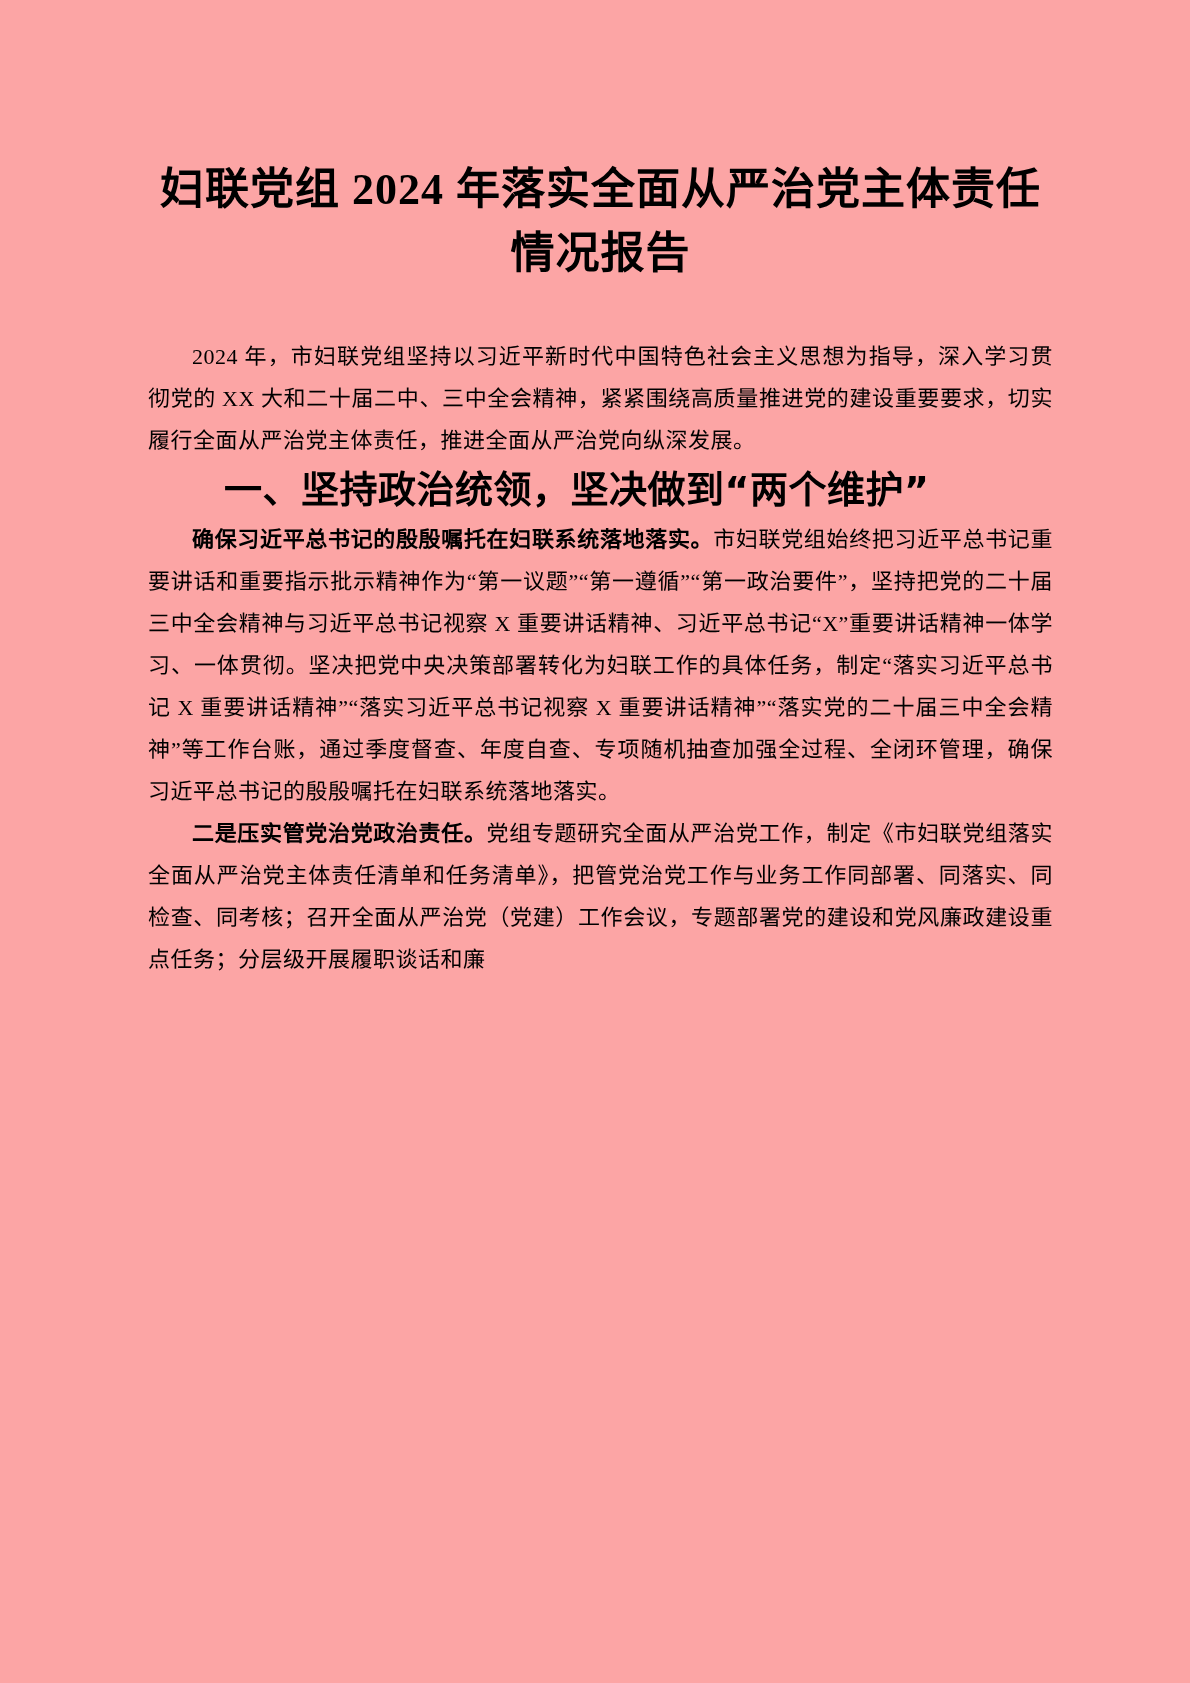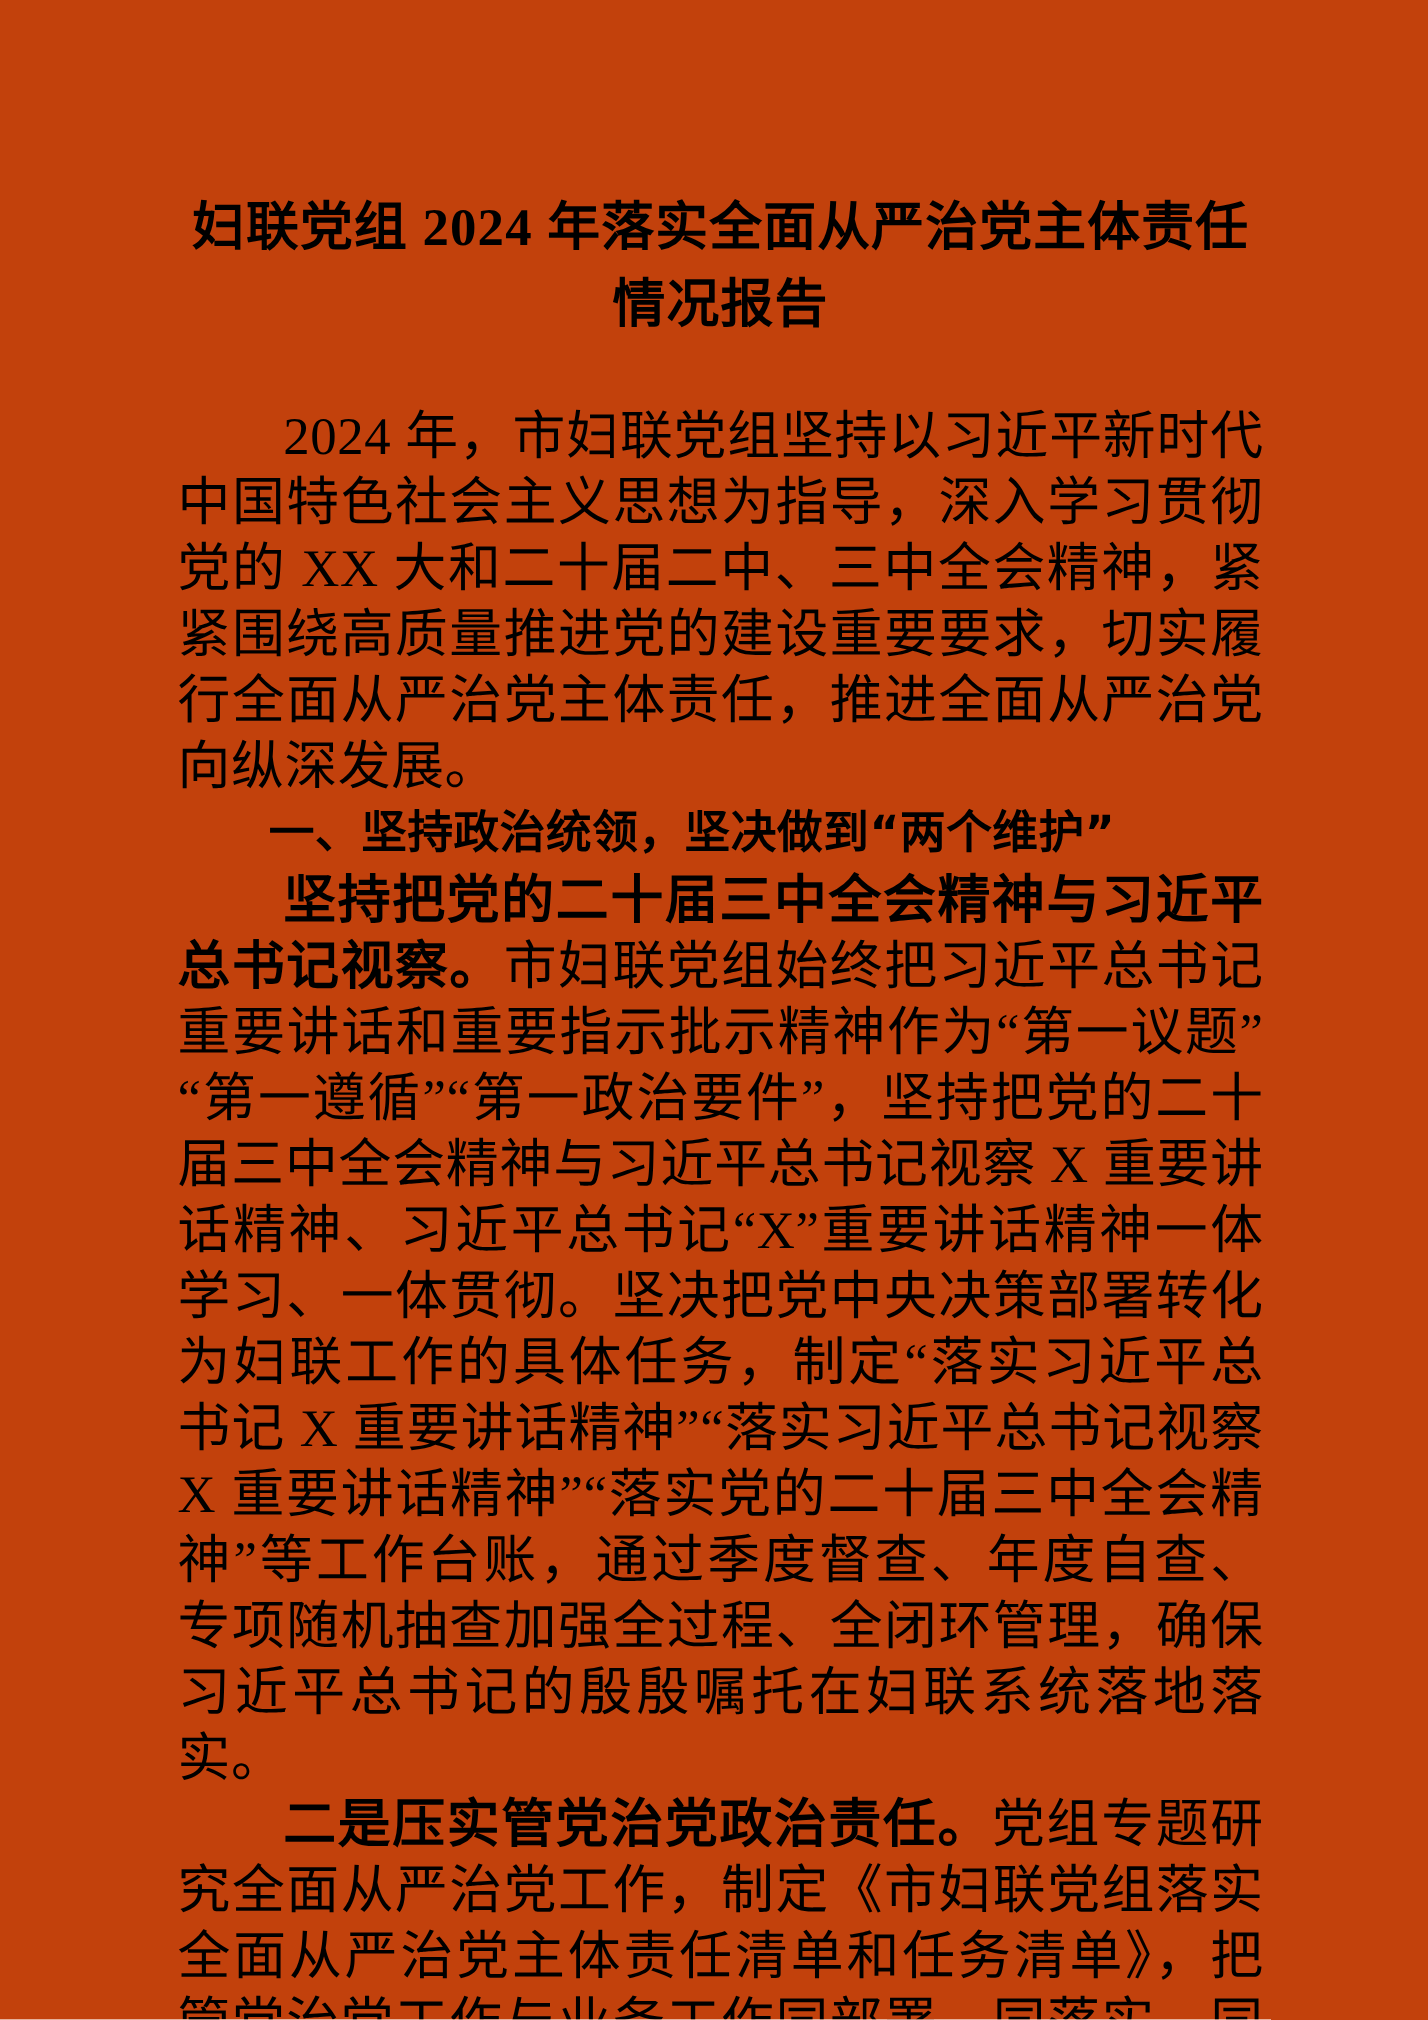--- a/index.html
+++ b/index.html
@@ -5,40 +5,40 @@
   html, body {
     margin: 0;
     padding: 0;
     background: #ffffff;
   }
   .page {
     position: relative;
     width: 1190px;
     height: 1683px;
     margin: 0 auto;
-    background: #c2410c;
+    background: #fca5a5;
     color: #000000;
     box-sizing: border-box;
     padding: 158px 137px 0 148px;
     overflow: hidden;
     font-family: "Liberation Serif", "DejaVu Serif", serif;
   }
   .doc-title {
     margin: 0 0 50px 0;
     font-size: 44px;
     line-height: 64px;
     font-weight: bold;
     text-align: center;
     letter-spacing: 1px;
     font-family: "Liberation Serif", "DejaVu Serif", serif;
   }
   .body-para {
     margin: 0;
-    font-size: 44px;
-    line-height: 55px;
+    font-size: 22px;
+    line-height: 42px;
     text-align: justify;
     text-indent: 2em;
     letter-spacing: 0.5px;
     font-weight: normal;
   }
   .section-heading {
     margin: 0;
     font-size: 38px;
     line-height: 57px;
     text-indent: 2em;
@@ -54,17 +54,17 @@
 <body>
 
 <div class="page">
 
   <h1 class="doc-title">妇联党组 2024 年落实全面从严治党主体责任情况报告</h1>
 
   <p class="body-para">2024 年，市妇联党组坚持以习近平新时代中国特色社会主义思想为指导，深入学习贯彻党的 XX 大和二十届二中、三中全会精神，紧紧围绕高质量推进党的建设重要要求，切实履行全面从严治党主体责任，推进全面从严治党向纵深发展。</p>
 
   <h2 class="section-heading">一、坚持政治统领，坚决做到“两个维护”</h2>
 
-  <p class="body-para"><span class="lead-bold">坚持把党的二十届三中全会精神与习近平总书记视察。</span><span>市妇联党组始终把习近平总书记重要讲话和重要指示批示精神作为“第一议题”“第一遵循”“第一政治要件”，坚持把党的二十届三中全会精神与习近平总书记视察 X 重要讲话精神、习近平总书记“X”重要讲话精神一体学习、一体贯彻。坚决把党中央决策部署转化为妇联工作的具体任务，制定“落实习近平总书记 X 重要讲话精神”“落实习近平总书记视察 X 重要讲话精神”“落实党的二十届三中全会精神”等工作台账，通过季度督查、年度自查、专项随机抽查加强全过程、全闭环管理，确保习近平总书记的殷殷嘱托在妇联系统落地落实。</span></p>
+  <p class="body-para"><span class="lead-bold">确保习近平总书记的殷殷嘱托在妇联系统落地落实。</span><span>市妇联党组始终把习近平总书记重要讲话和重要指示批示精神作为“第一议题”“第一遵循”“第一政治要件”，坚持把党的二十届三中全会精神与习近平总书记视察 X 重要讲话精神、习近平总书记“X”重要讲话精神一体学习、一体贯彻。坚决把党中央决策部署转化为妇联工作的具体任务，制定“落实习近平总书记 X 重要讲话精神”“落实习近平总书记视察 X 重要讲话精神”“落实党的二十届三中全会精神”等工作台账，通过季度督查、年度自查、专项随机抽查加强全过程、全闭环管理，确保习近平总书记的殷殷嘱托在妇联系统落地落实。</span></p>
 
   <p class="body-para"><span class="lead-bold">二是压实管党治党政治责任。</span><span>党组专题研究全面从严治党工作，制定《市妇联党组落实全面从严治党主体责任清单和任务清单》，把管党治党工作与业务工作同部署、同落实、同检查、同考核；召开全面从严治党（党建）工作会议，专题部署党的建设和党风廉政建设重点任务；分层级开展履职谈话和廉</span></p>
 
 </div>
 
 </body></html>

